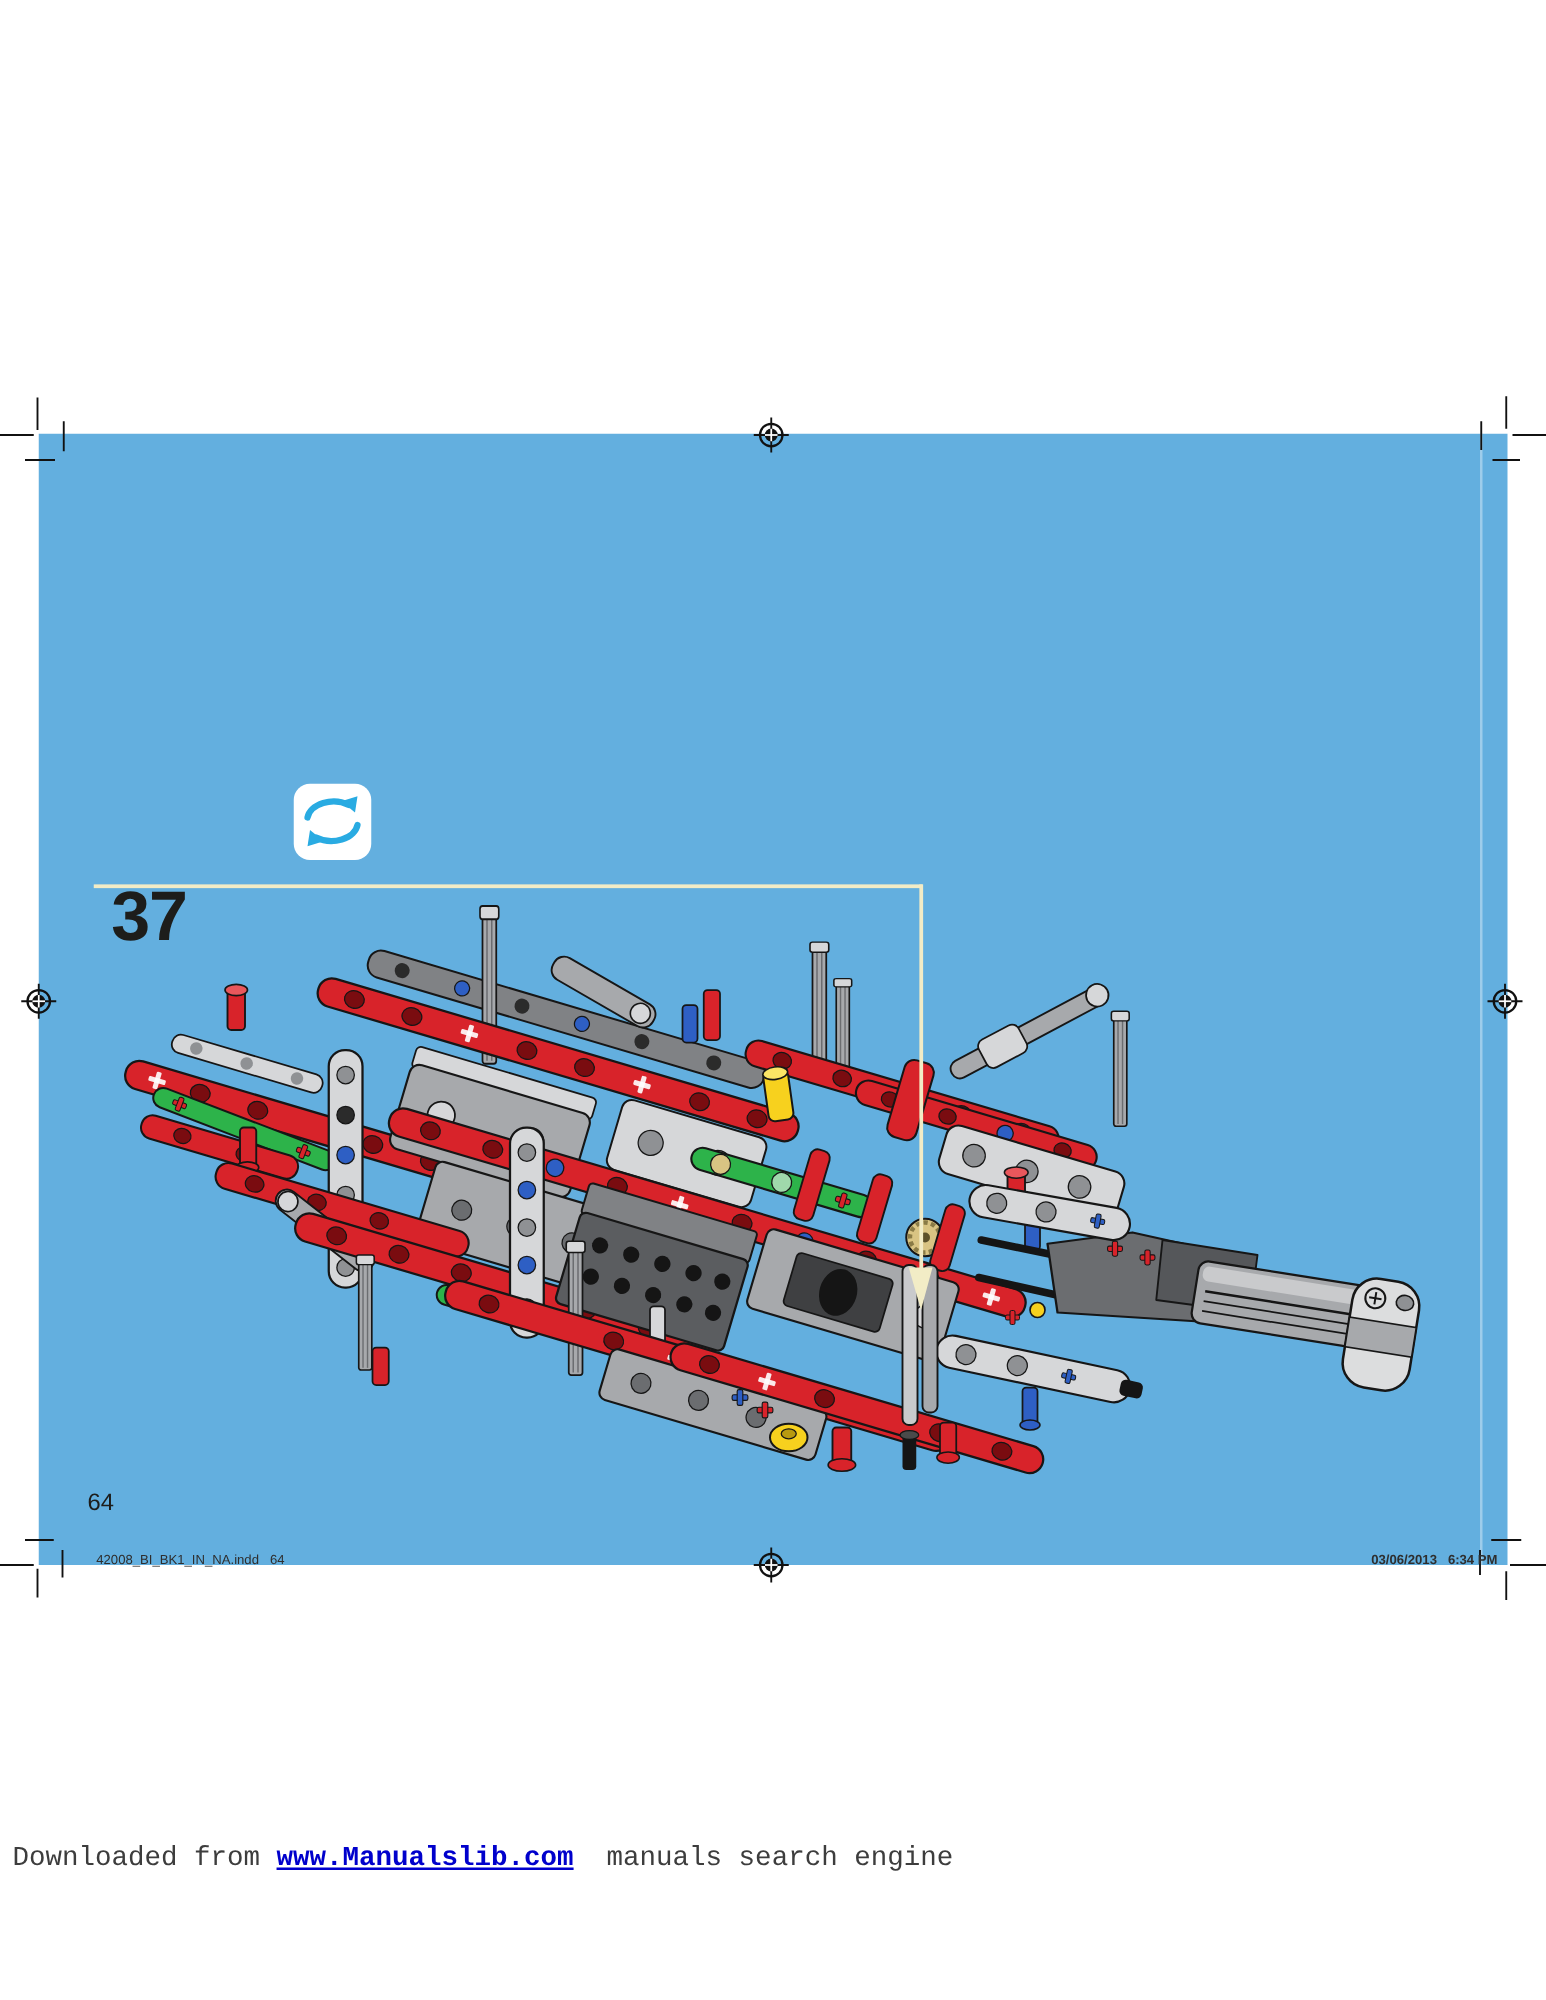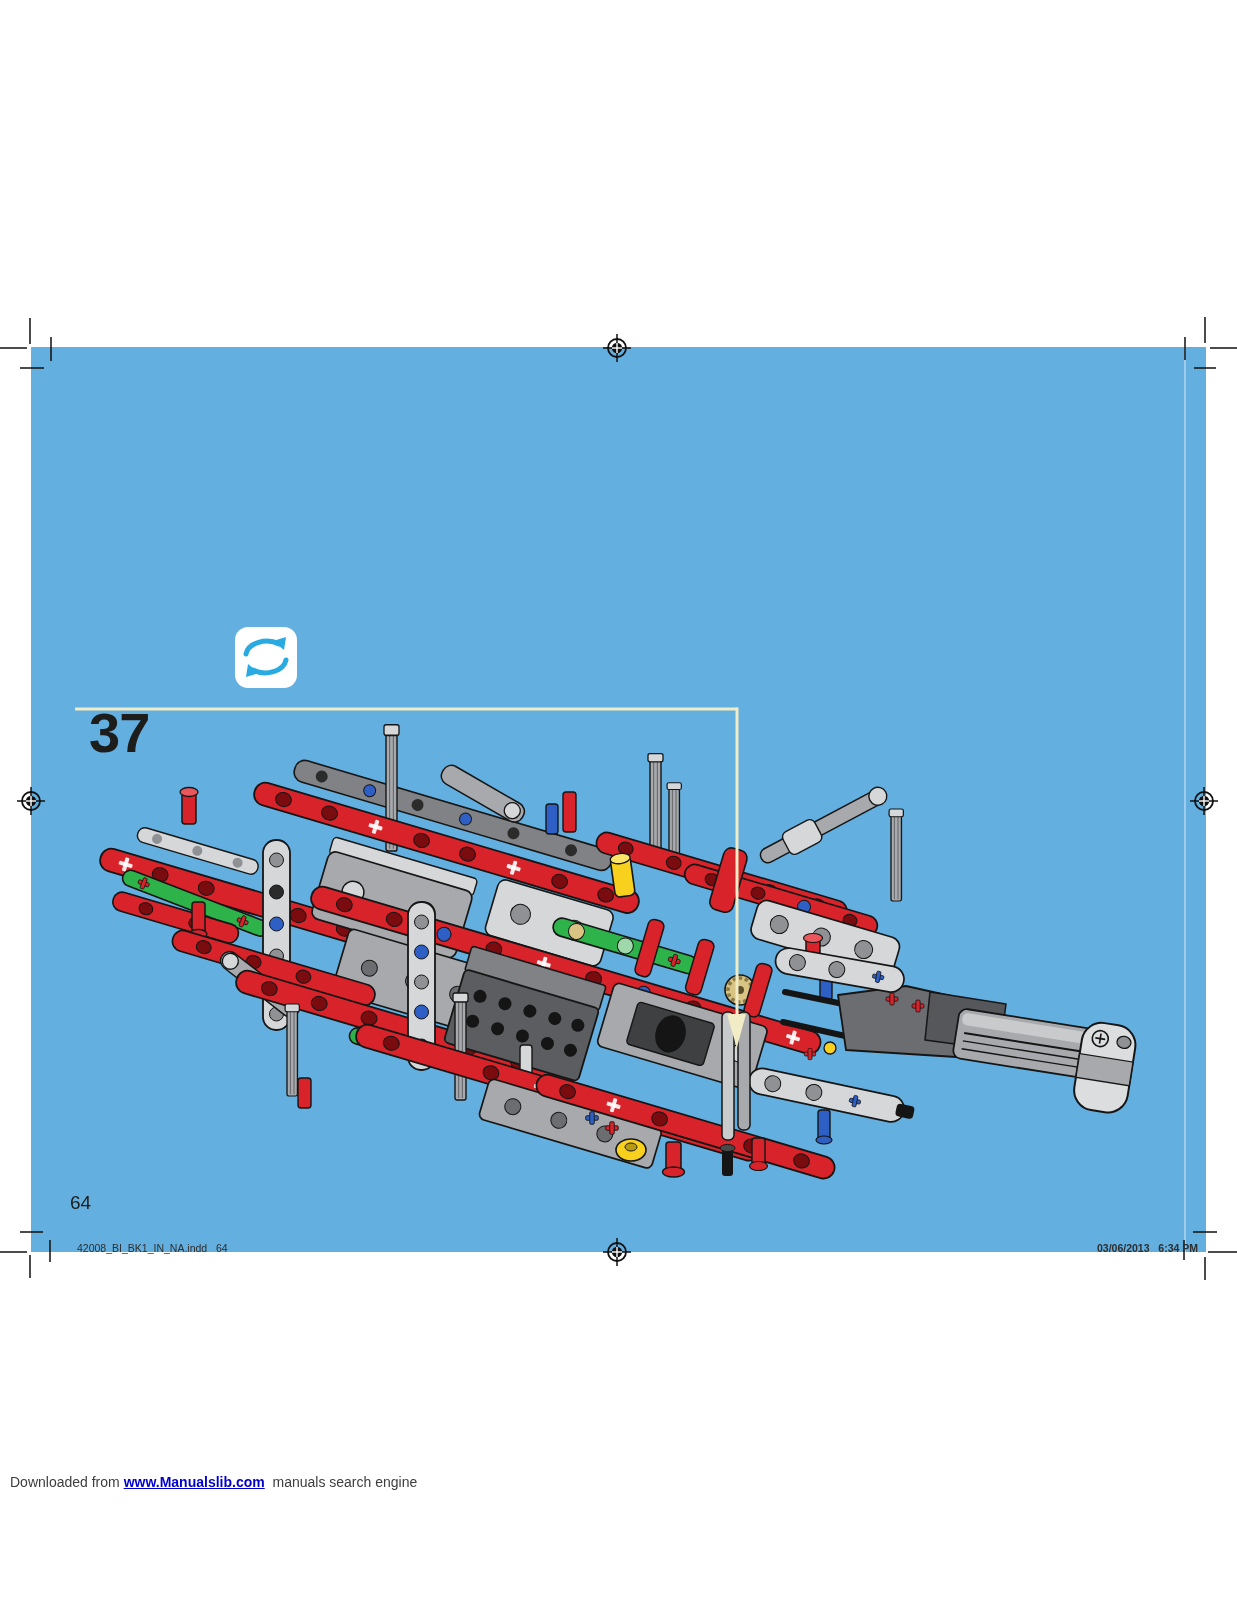--- a/index.html
+++ b/index.html
@@ -14,21 +14,21 @@
         font-size:56px;font-weight:bold;color:#1d1d1b;letter-spacing:-1px;margin-left:20px;}
   .page-number{position:absolute;left:70px;top:1192px;z-index:4;
         font-size:19px;font-weight:normal;color:#1d1d1b;}
   .rotate-icon{position:absolute;left:235px;top:627px;width:62px;height:61px;
         background:#ffffff;border-radius:13px;z-index:4;}
   .footer-small{position:absolute;top:1242px;z-index:4;font-size:10.5px;
         color:#2e2e2e;white-space:pre;}
   .footer-left{left:64px;margin-left:13px;}
   .footer-right{left:1097px;font-weight:bold;}
   .bottom-bar{position:absolute;left:10px;top:1474px;z-index:4;
-        font-family:Liberation Sans, sans-serif;font-size:14px;color:#3d3d3d;
+        font-family:Liberation Mono, monospace;font-size:22px;color:#3d3d3d;
         white-space:pre;}
   .bottom-bar a{color:#0000CC;font-weight:bold;text-decoration:underline;cursor:pointer;}
 </style>
 </head>
 <body>
 
 <div class="page"></div>
 <div class="fold-line"></div>
 
 <svg class="scan-svg" width="1237" height="1600" viewBox="0 0 1237 1600">

